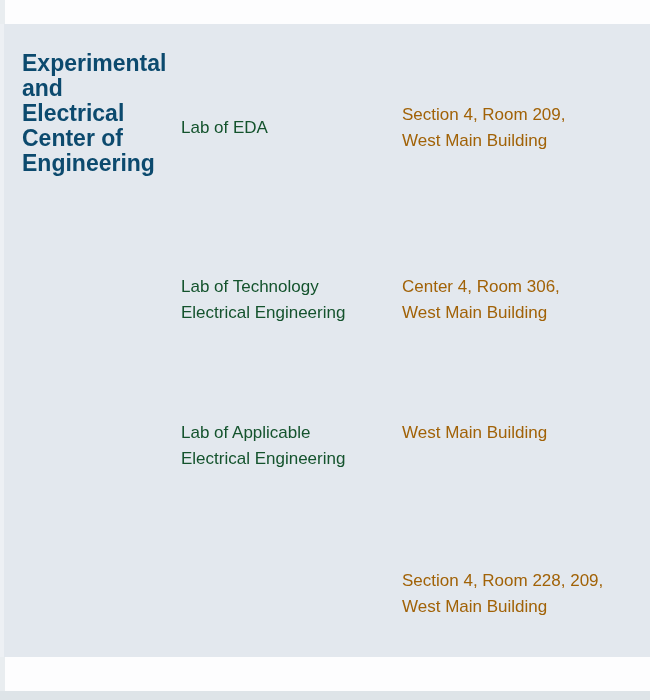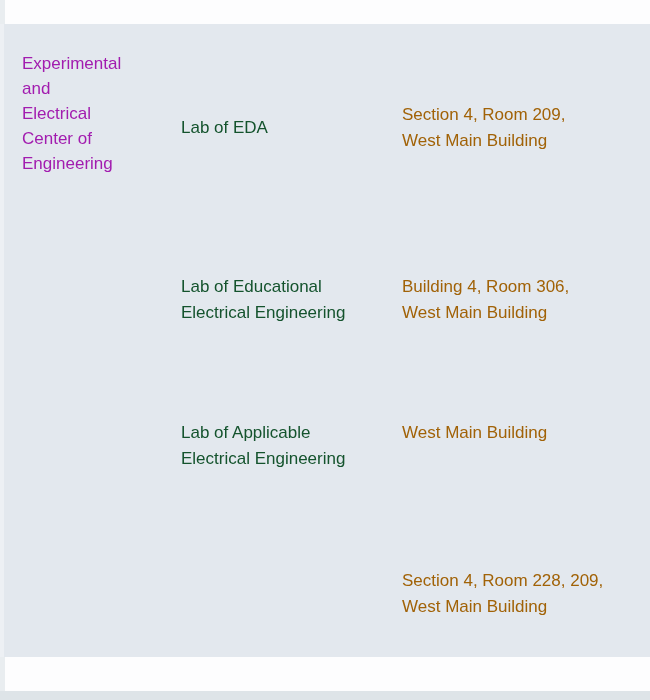--- a/index.html
+++ b/index.html
@@ -34,24 +34,24 @@
   .bottom-strip {
     position: absolute;
     left: 0; top: 691px;
     width: 650px; height: 9px;
     background: #dee4e8;
   }
   .cell { position: absolute; }
   .center-cell {
     left: 22px; top: 27px;
     width: 155px;
-    font-size: 17px;
-    font-weight: 400;
+    font-size: 23px;
+    font-weight: 700;
     line-height: 25px;
-    color: #a21caf;
+    color: #0c4a6e;
   }
   .lab-cell {
     left: 181px;
     width: 215px;
     font-size: 17px;
     font-weight: 400;
     line-height: 26px;
     color: #14532d;
   }
   .loc-cell {
@@ -87,25 +87,25 @@
 
     <div class="cell lab-cell r1-lab">
       <div>Lab of EDA</div>
     </div>
     <div class="cell loc-cell r1-loc">
       <div>Section 4, Room 209,</div>
       <div>West Main Building</div>
     </div>
 
     <div class="cell lab-cell r2">
-      <div>Lab of Educational</div>
+      <div>Lab of Technology</div>
       <div>Electrical Engineering</div>
     </div>
     <div class="cell loc-cell r2">
-      <div>Building 4, Room 306,</div>
+      <div>Center 4, Room 306,</div>
       <div>West Main Building</div>
     </div>
 
     <div class="cell lab-cell r3">
       <div>Lab of Applicable</div>
       <div>Electrical Engineering</div>
     </div>
     <div class="cell loc-cell r3">
       <div>West Main Building</div>
     </div>

